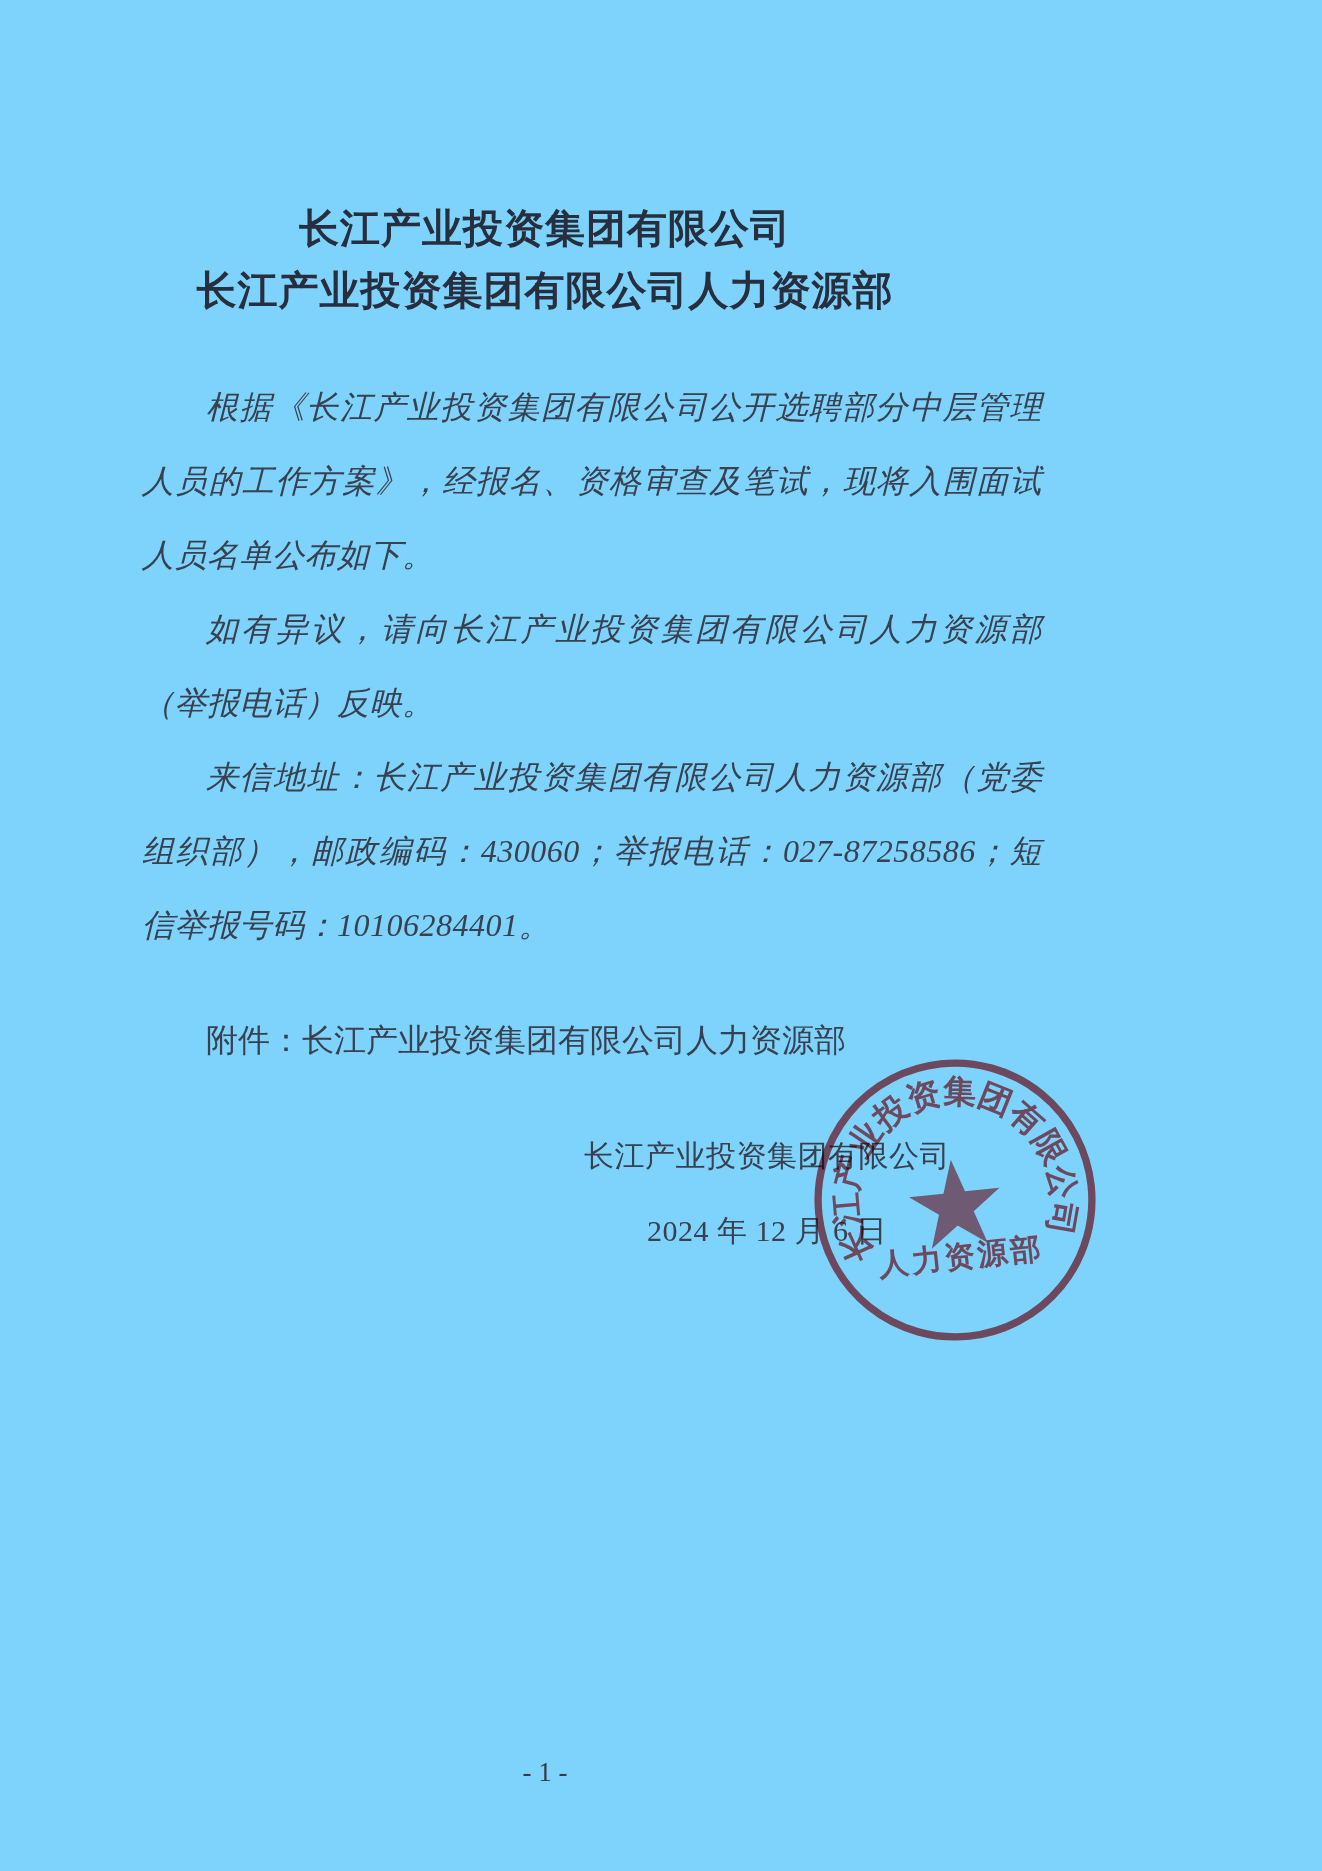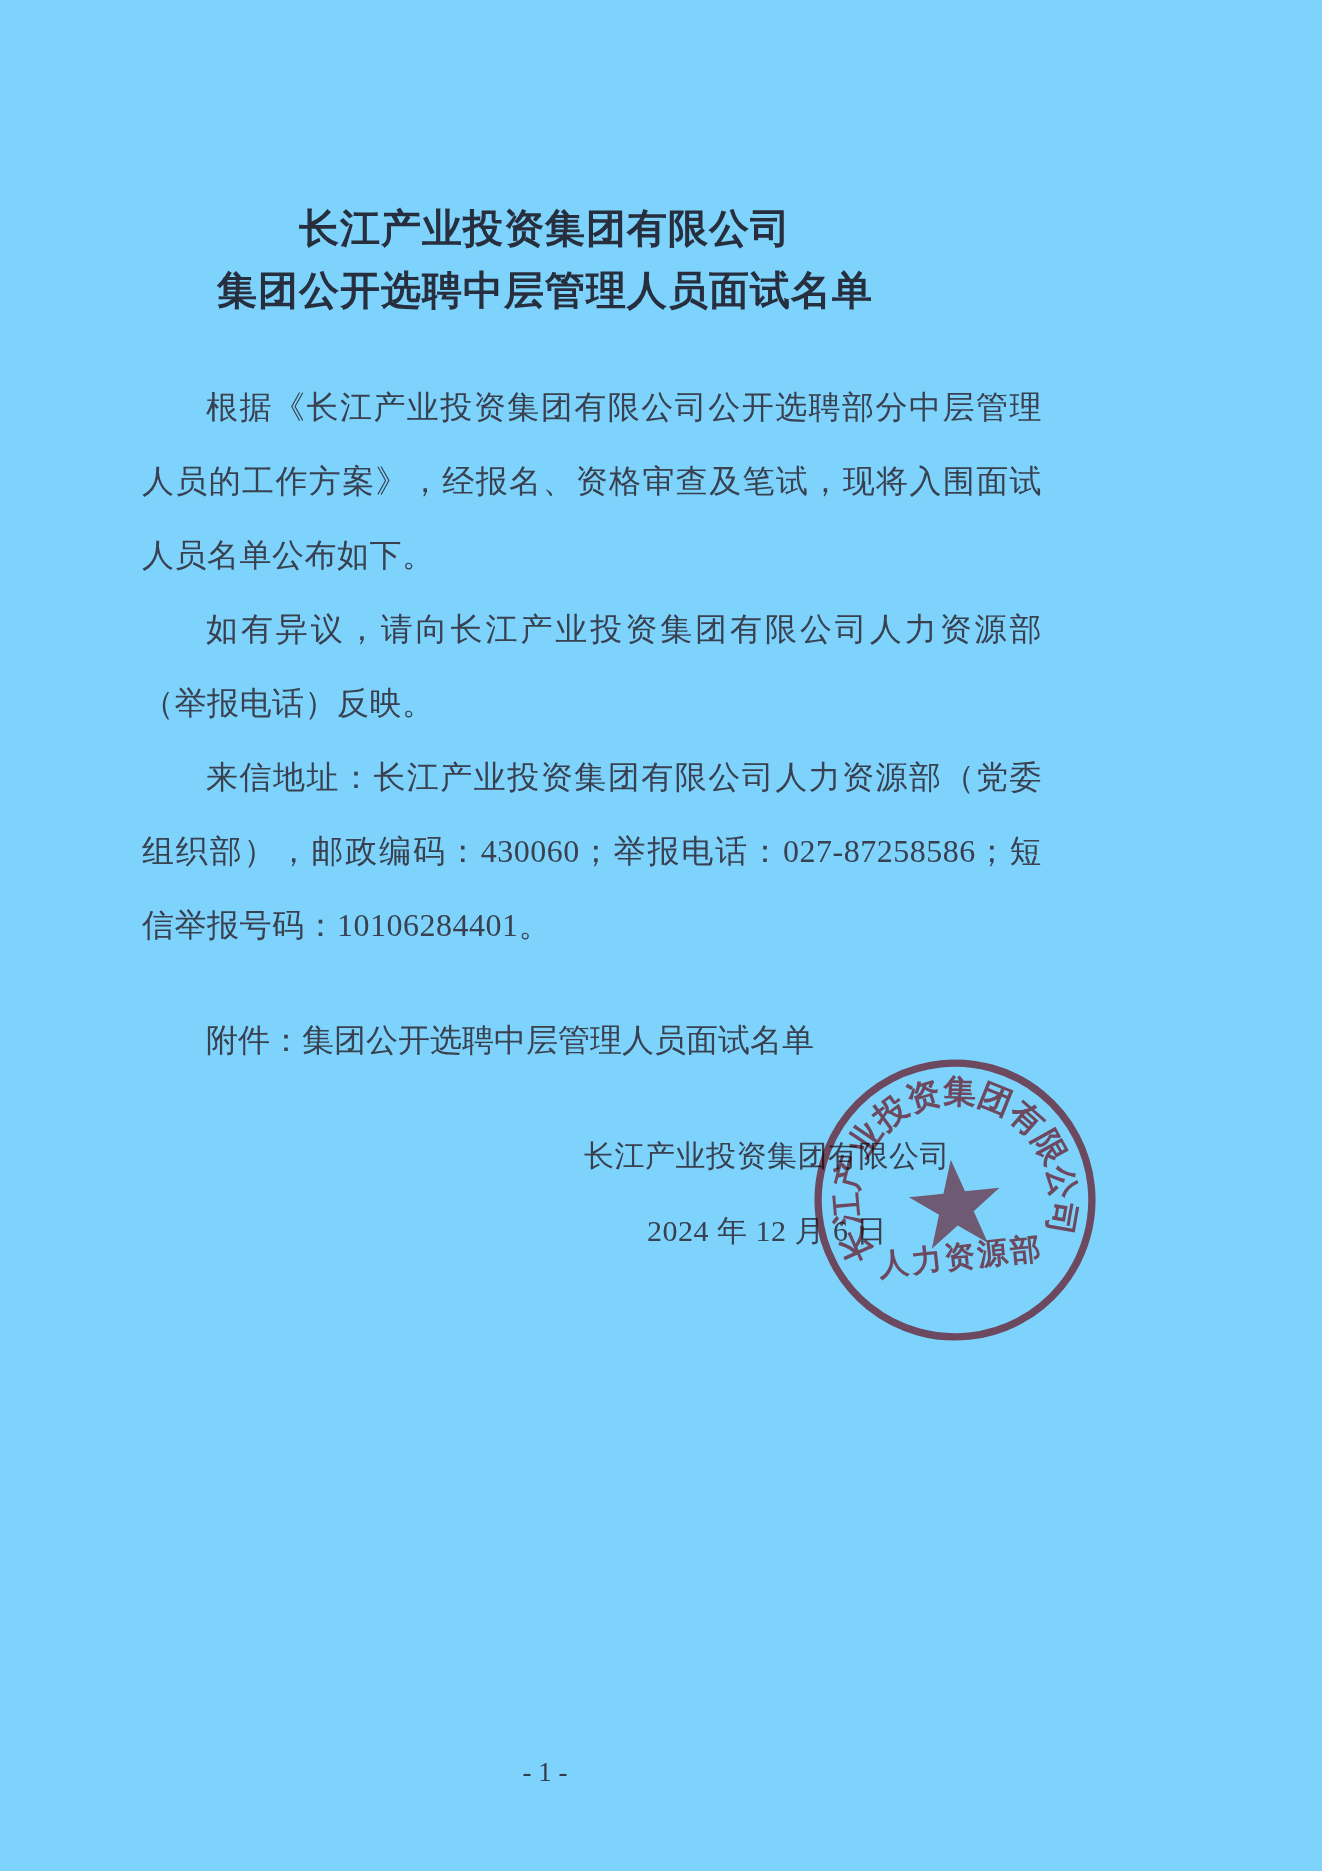--- a/index.html
+++ b/index.html
@@ -38,20 +38,21 @@
   .body-block {
     margin-top: 48px;
     font-size: 32px;
     line-height: 74px;
     letter-spacing: 0.5px;
     text-align: justify;
   }
   .body-block p {
     margin: 0;
     text-indent: 2em;
+    font-style: italic;
   }
   .attachment-line {
     margin-top: 41px;
     font-size: 32px;
     line-height: 74px;
     text-indent: 2em;
   }
   .signature-block {
     margin-top: 41px;
     margin-left: auto;
@@ -94,30 +95,30 @@
 </style>
 </head>
 <body>
 
 <div class="page">
 
   <div class="content">
 
     <div class="title-block">
       <div class="title-line">长江产业投资集团有限公司</div>
-      <div class="title-line">集团公开选聘中层管理人员面试名单</div>
+      <div class="title-line">长江产业投资集团有限公司人力资源部</div>
     </div>
 
     <div class="body-block">
       <p>根据《长江产业投资集团有限公司公开选聘部分中层管理人员的工作方案》，经报名、资格审查及笔试，现将入围面试人员名单公布如下。</p>
       <p>如有异议，请向长江产业投资集团有限公司人力资源部（举报电话）反映。</p>
       <p>来信地址：长江产业投资集团有限公司人力资源部（党委组织部），邮政编码：430060；举报电话：027-87258586；短信举报号码：10106284401。</p>
     </div>
 
-    <div class="attachment-line">附件：集团公开选聘中层管理人员面试名单</div>
+    <div class="attachment-line">附件：长江产业投资集团有限公司人力资源部</div>
 
     <div class="signature-block">
       <div>长江产业投资集团有限公司</div>
       <div>2024 年 12 月 6 日</div>
     </div>
 
   </div>
 
   <svg class="official-seal" viewBox="0 0 320 320" xmlns="http://www.w3.org/2000/svg">
     <defs>

